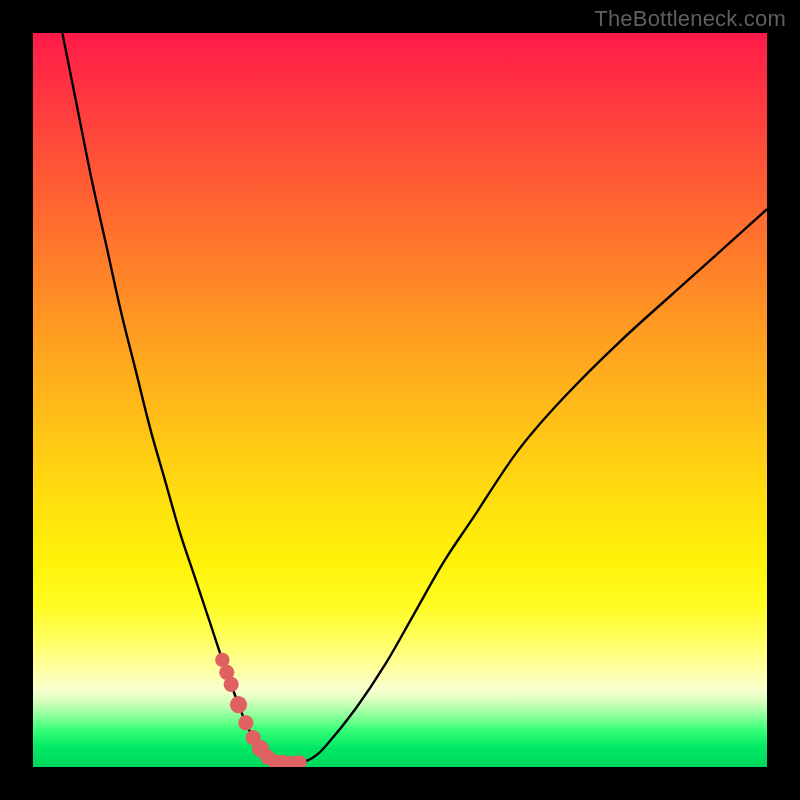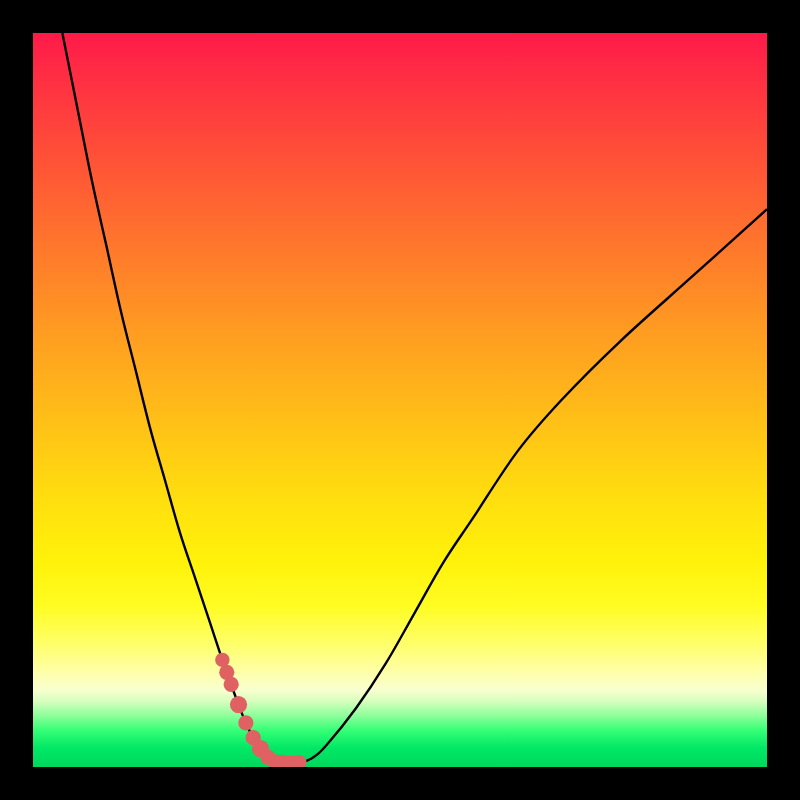--- a/index.html
+++ b/index.html
@@ -85,13 +85,14 @@
           <circle cx="234.88" cy="724.458" r="7.6" fill="#e06161"></circle>
           <circle cx="242.22" cy="728.862" r="7.6" fill="#e06161"></circle>
           <circle cx="249.56000000000003" cy="730.33" r="8.6" fill="#e06161"></circle>
           <circle cx="256.9" cy="730.33" r="7.6" fill="#e06161"></circle>
           <circle cx="262.772" cy="730.33" r="7.6" fill="#e06161"></circle>
           <circle cx="266.442" cy="729.5593" r="7.2" fill="#e06161"></circle>
         </g>
     </svg>
   </div>
 
+  <div class="watermark">TheBottleneck.com</div>
 </div>
 
 </body></html>

